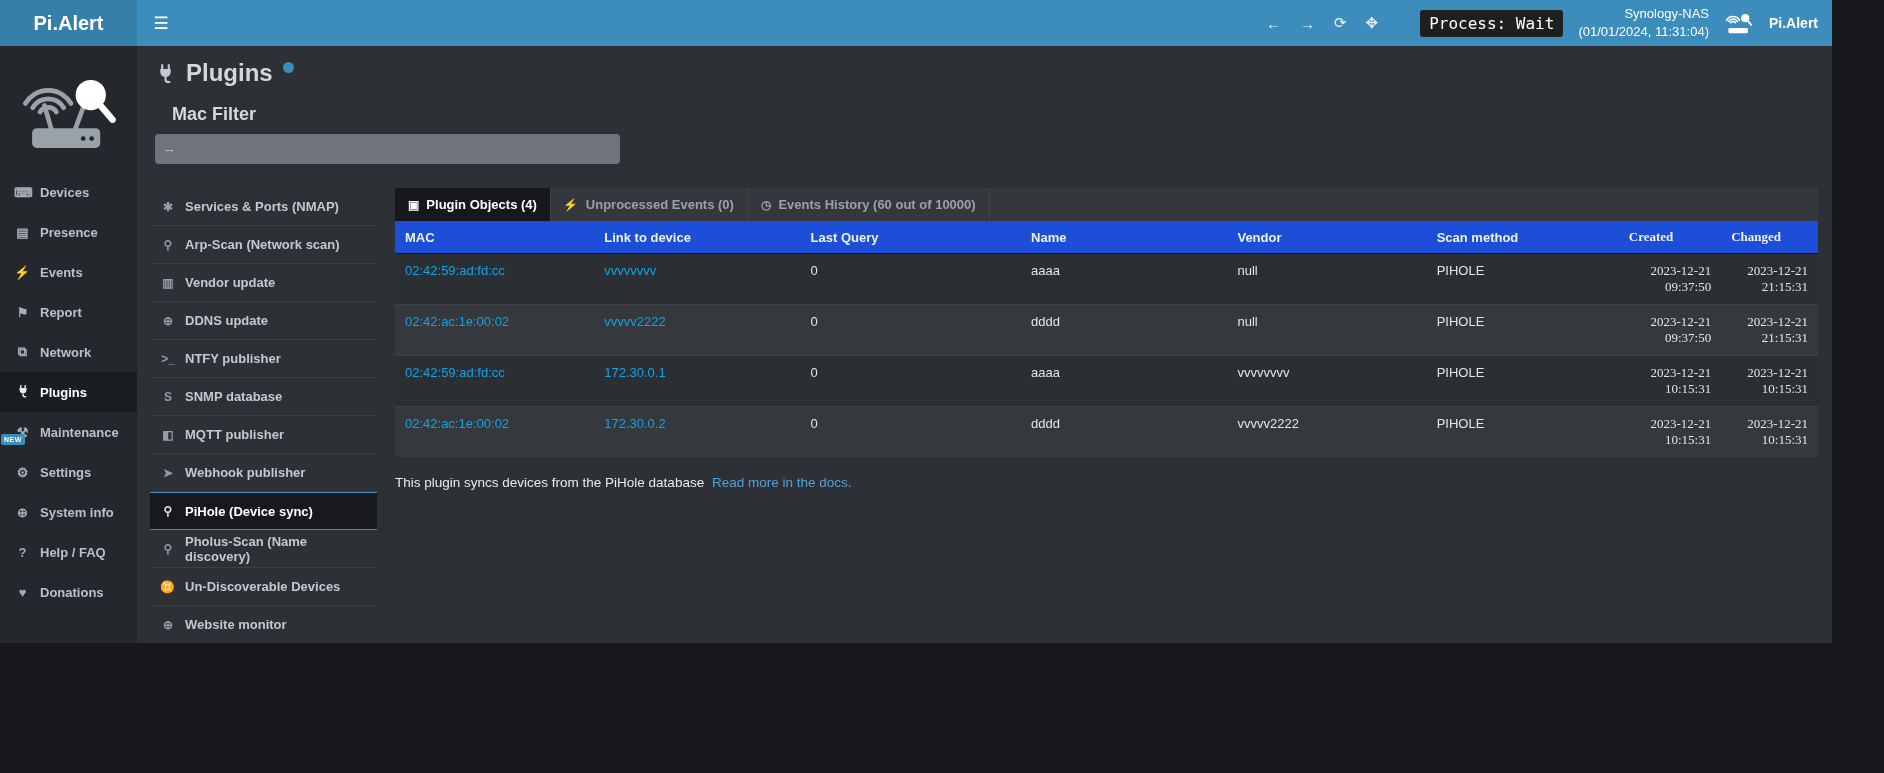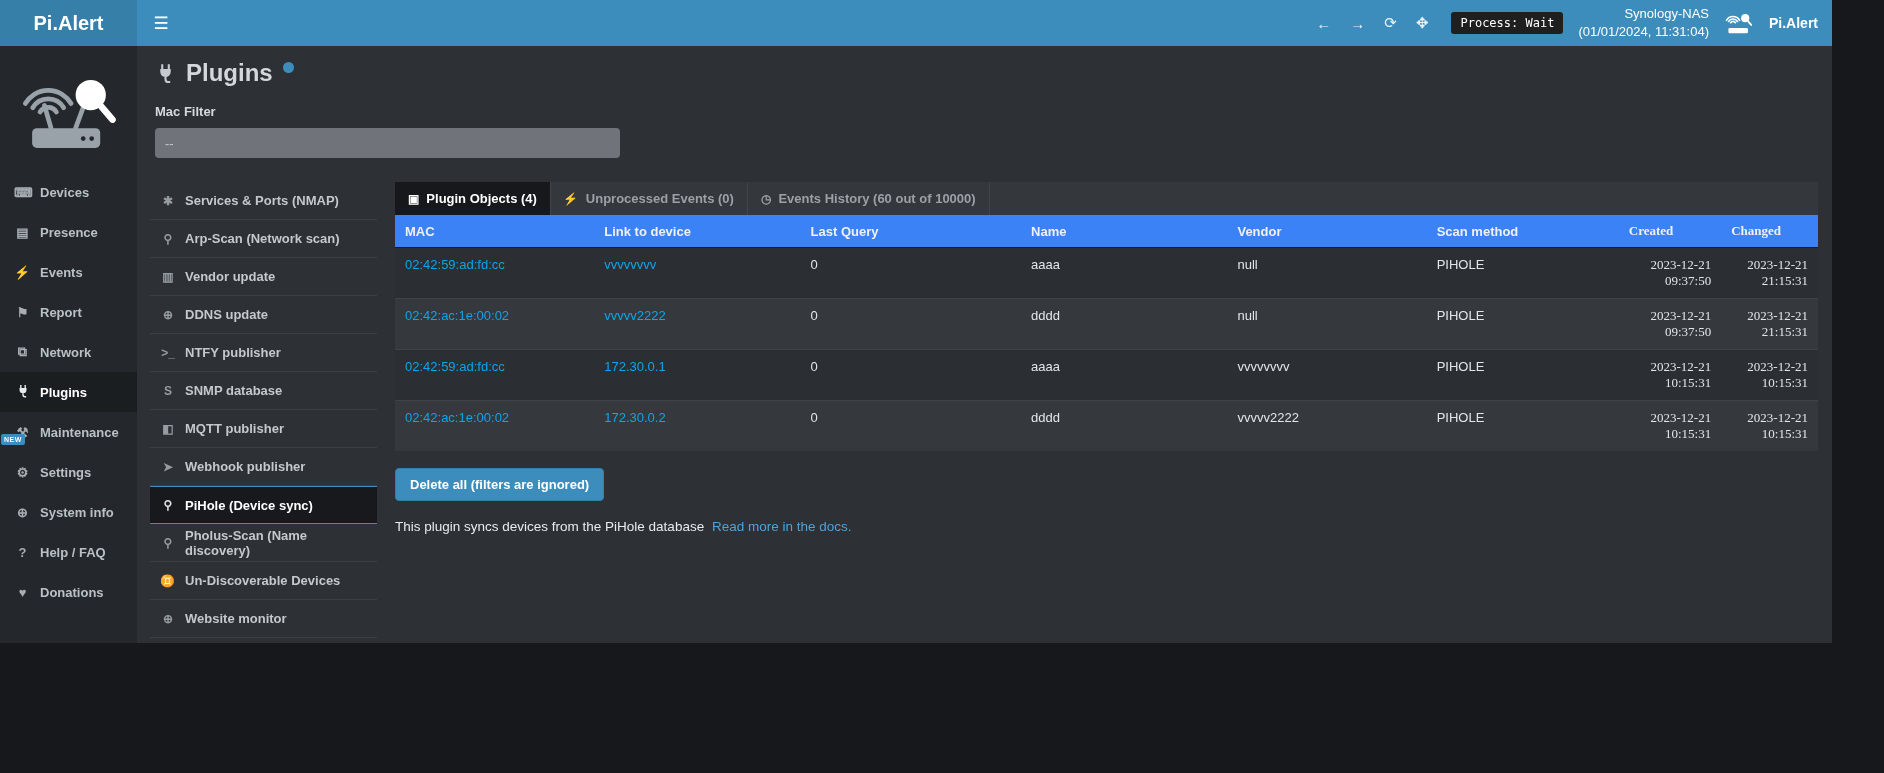--- a/index.html
+++ b/index.html
@@ -5,21 +5,21 @@
   * { box-sizing: border-box; margin: 0; padding: 0; }
   html, body { width: 1884px; height: 773px; background: #17181b; font-family: "Liberation Sans", sans-serif; }
   .window { position: absolute; top: 0; left: 0; width: 1832px; height: 643px; background: #2d3034; overflow: hidden; }
 
   
   .topbar { height: 46px; background: #3c8dbc; display: flex; align-items: stretch; color: #fff; }
   .brand-box { width: 137px; background: #367fa9; display: flex; align-items: center; justify-content: center; font-size: 20px; font-weight: bold; }
   .hamburger { width: 48px; display: flex; align-items: center; justify-content: center; font-size: 17px; cursor: pointer; }
   .topbar-right { margin-left: auto; display: flex; align-items: center; gap: 15px; padding-right: 14px; }
   .nav-arrow { font-size: 15px; color: #eaf3f9; cursor: pointer; padding: 0 2px; }
-  .process-badge { font-family: "DejaVu Sans Mono", monospace; font-size: 12px; background: #1f1f1f; color: #fff; padding: 4px 9px; border-radius: 3px; margin-left: 6px; }
+  .process-badge { font-family: "DejaVu Sans Mono", monospace; font-size: 16px; background: #1f1f1f; color: #fff; padding: 4px 9px; border-radius: 3px; margin-left: 25px; }
   .host-info { text-align: right; font-size: 13px; line-height: 1.4; color: #fff; }
   .mini-logo { display: flex; align-items: center; color: #fff; }
   .right-brand { font-size: 14px; font-weight: bold; }
 
   
   .layout { display: flex; height: 597px; }
   .sidebar { width: 137px; background: #24272b; flex-shrink: 0; display: flex; flex-direction: column; }
   .logo-art { height: 126px; display: flex; align-items: center; justify-content: center; padding-top: 8px; }
   .side-item { position: relative; height: 40px; display: flex; align-items: center; gap: 9px; padding-left: 14px; color: #b9c1c7; font-size: 13px; font-weight: bold; cursor: pointer; }
   .side-item.active { background: #1b1e21; color: #fff; }
@@ -28,42 +28,42 @@
   .new-badge { position: absolute; left: 1px; top: 55%; background: #3c8dbc; color: #fff; font-size: 7px; font-weight: bold; padding: 2px 3px; border-radius: 2px; letter-spacing: 0.5px; }
 
   .main { flex: 1; padding-top: 12px; overflow: hidden; }
 
   
   .page-header { margin: 2px 0 0 18px; display: flex; align-items: flex-start; gap: 10px; color: #d2d8dc; }
   .page-title { font-size: 24px; font-weight: bold; line-height: 1.1; }
   .title-plug { color: #c4cacf; margin-top: 3px; }
   .info-badge { width: 11px; height: 11px; border-radius: 50%; background: #3c8dbc; margin-top: 2px; }
   .filter-block { margin: 16px 0 0 18px; }
-  .filter-label { display: block; font-size: 13px; font-weight: bold; color: #d6dadd; }
+  .filter-label { display: block; font-size: 18px; font-weight: bold; color: #d6dadd; margin-left: 17px; }
   .filter-input { margin-top: 9px; width: 465px; height: 30px; background: #70747a; border: none; border-radius: 4px; color: #d9dcdf; font-size: 13px; padding: 0 10px; font-family: "Liberation Sans", sans-serif; }
   .filter-input::placeholder { color: #c3c7cb; }
 
   
   .plugin-layout { display: flex; margin: 24px 14px 0 13px; align-items: flex-start; }
   .plugin-nav { width: 227px; flex-shrink: 0; }
   .pn-item { height: 38px; display: flex; align-items: center; gap: 9px; padding: 0 10px; font-size: 13px; font-weight: bold; color: #c3c9ce; border-bottom: 1px solid #3b3e43; cursor: pointer; }
   .pn-icon { width: 16px; text-align: center; font-size: 12px; color: #959ca2; flex-shrink: 0; }
   .pn-item.active { background: #17191d; border-top: 1px solid #3c8dbc; border-bottom: 1px solid #3c8dbc; color: #fff; }
   .pn-item.active .pn-icon { color: #dfe4e8; }
 
   .plugin-content { flex: 1; margin-left: 18px; }
   .tabs { display: flex; background: #34373c; }
   .tab { display: flex; align-items: center; gap: 7px; padding: 9px 13px; font-size: 13px; font-weight: bold; color: #9ba1a7; border-right: 1px solid #41444a; cursor: pointer; }
   .tab.active { background: #16181b; color: #fff; }
   .tab-icon { font-size: 12px; }
   .tabs-filler { flex: 1; }
 
   
   table.obj-table { width: 100%; border-collapse: collapse; table-layout: fixed; }
-  .obj-table th { text-align: left; font-size: 13px; color: #eef1f3; background: #3b82f6; padding: 8px 10px; border-bottom: 1px solid #17191c; }
+  .obj-table th { text-align: left; font-size: 13px; color: #eef1f3; background: #1d4ed8; padding: 8px 10px; border-bottom: 1px solid #17191c; }
   .obj-table td { font-size: 13px; color: #e2e6e9; padding: 9px 10px; vertical-align: top; border-top: 1px solid #3f4247; }
   .obj-table tbody tr:nth-child(odd) { background: #2b2e32; }
   .obj-table tbody tr:nth-child(even) { background: #35383d; }
   .obj-table a { color: #0ea5e9; text-decoration: none; cursor: pointer; }
   .col-right { text-align: right; font-family: Liberation Serif, serif; }
 
   .delete-btn { margin-top: 17px; background: #3c8dbc; border: 1px solid #367fa9; color: #fff; font-size: 13px; font-weight: bold; padding: 8px 14px; border-radius: 4px; cursor: pointer; font-family: "Liberation Sans", sans-serif; }
   .note { margin-top: 18px; font-size: 13.5px; color: #e8ebee; }
   .note a { color: #4ea3da; text-decoration: none; margin-left: 4px; cursor: pointer; }
 </style>
@@ -325,21 +325,20 @@
                 <td>0</td>
                 <td>dddd</td>
                 <td>vvvvv2222</td>
                 <td>PIHOLE</td>
                 <td class="col-right">2023-12-21 10:15:31</td>
                 <td class="col-right">2023-12-21 10:15:31</td>
               </tr>
             </tbody>
           </table>
 
-          <button class="delete-btn">Delete all (filters are ignored)</button>
 
           <p class="note">
             <span>This plugin syncs devices from the PiHole database</span>
             <a>Read more in the docs.</a>
           </p>
         </section>
       </div>
 
     </main>
   </div>

